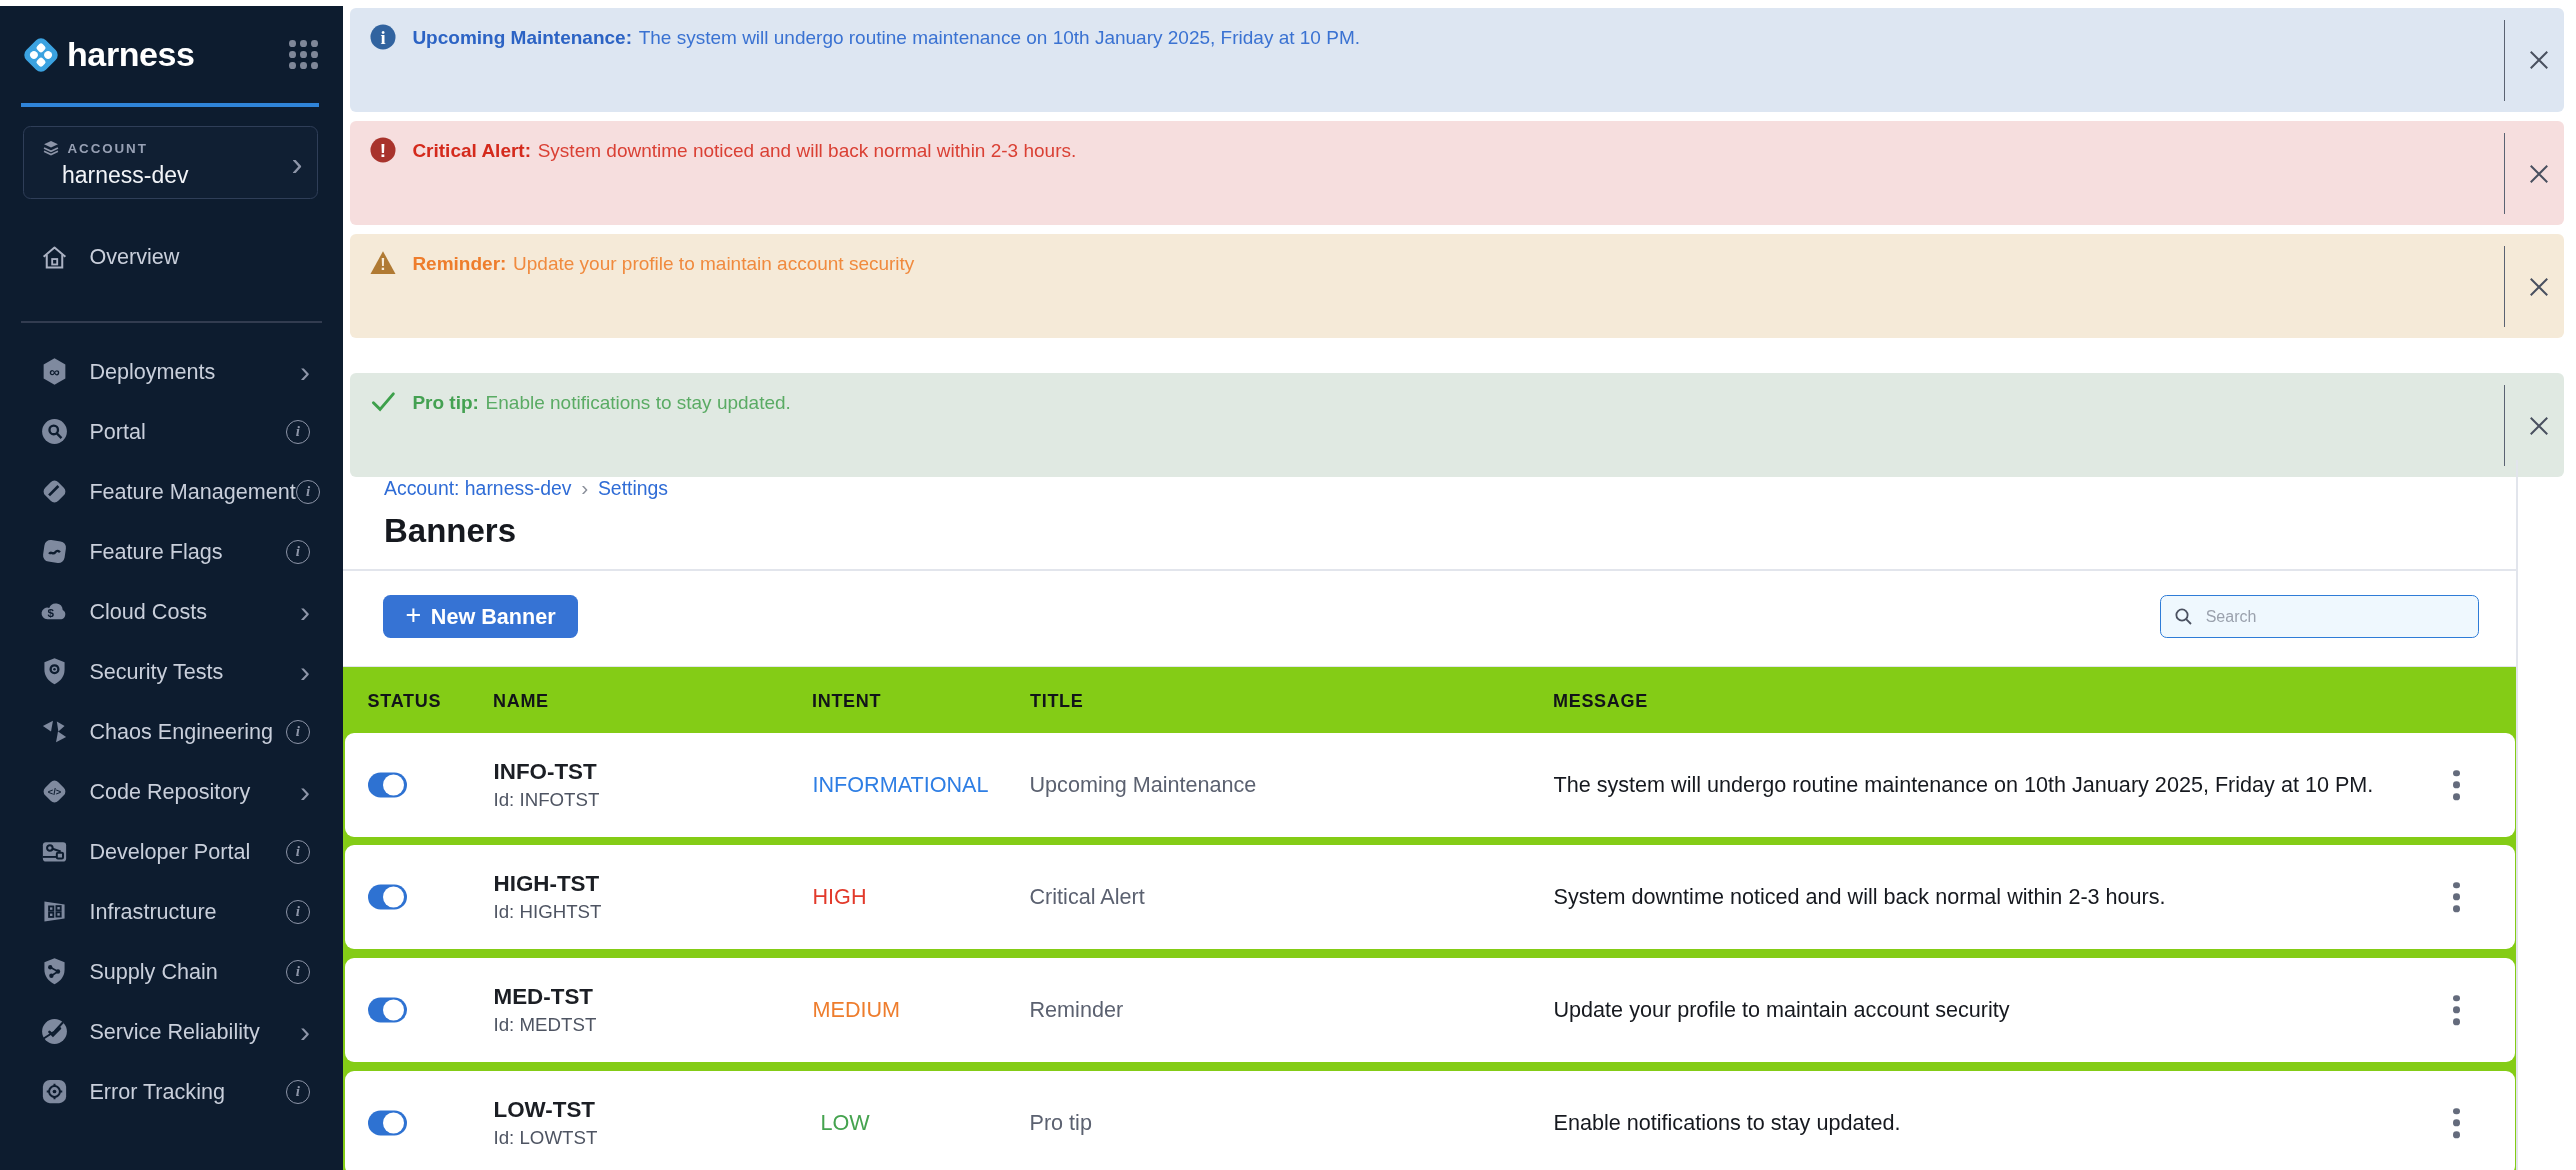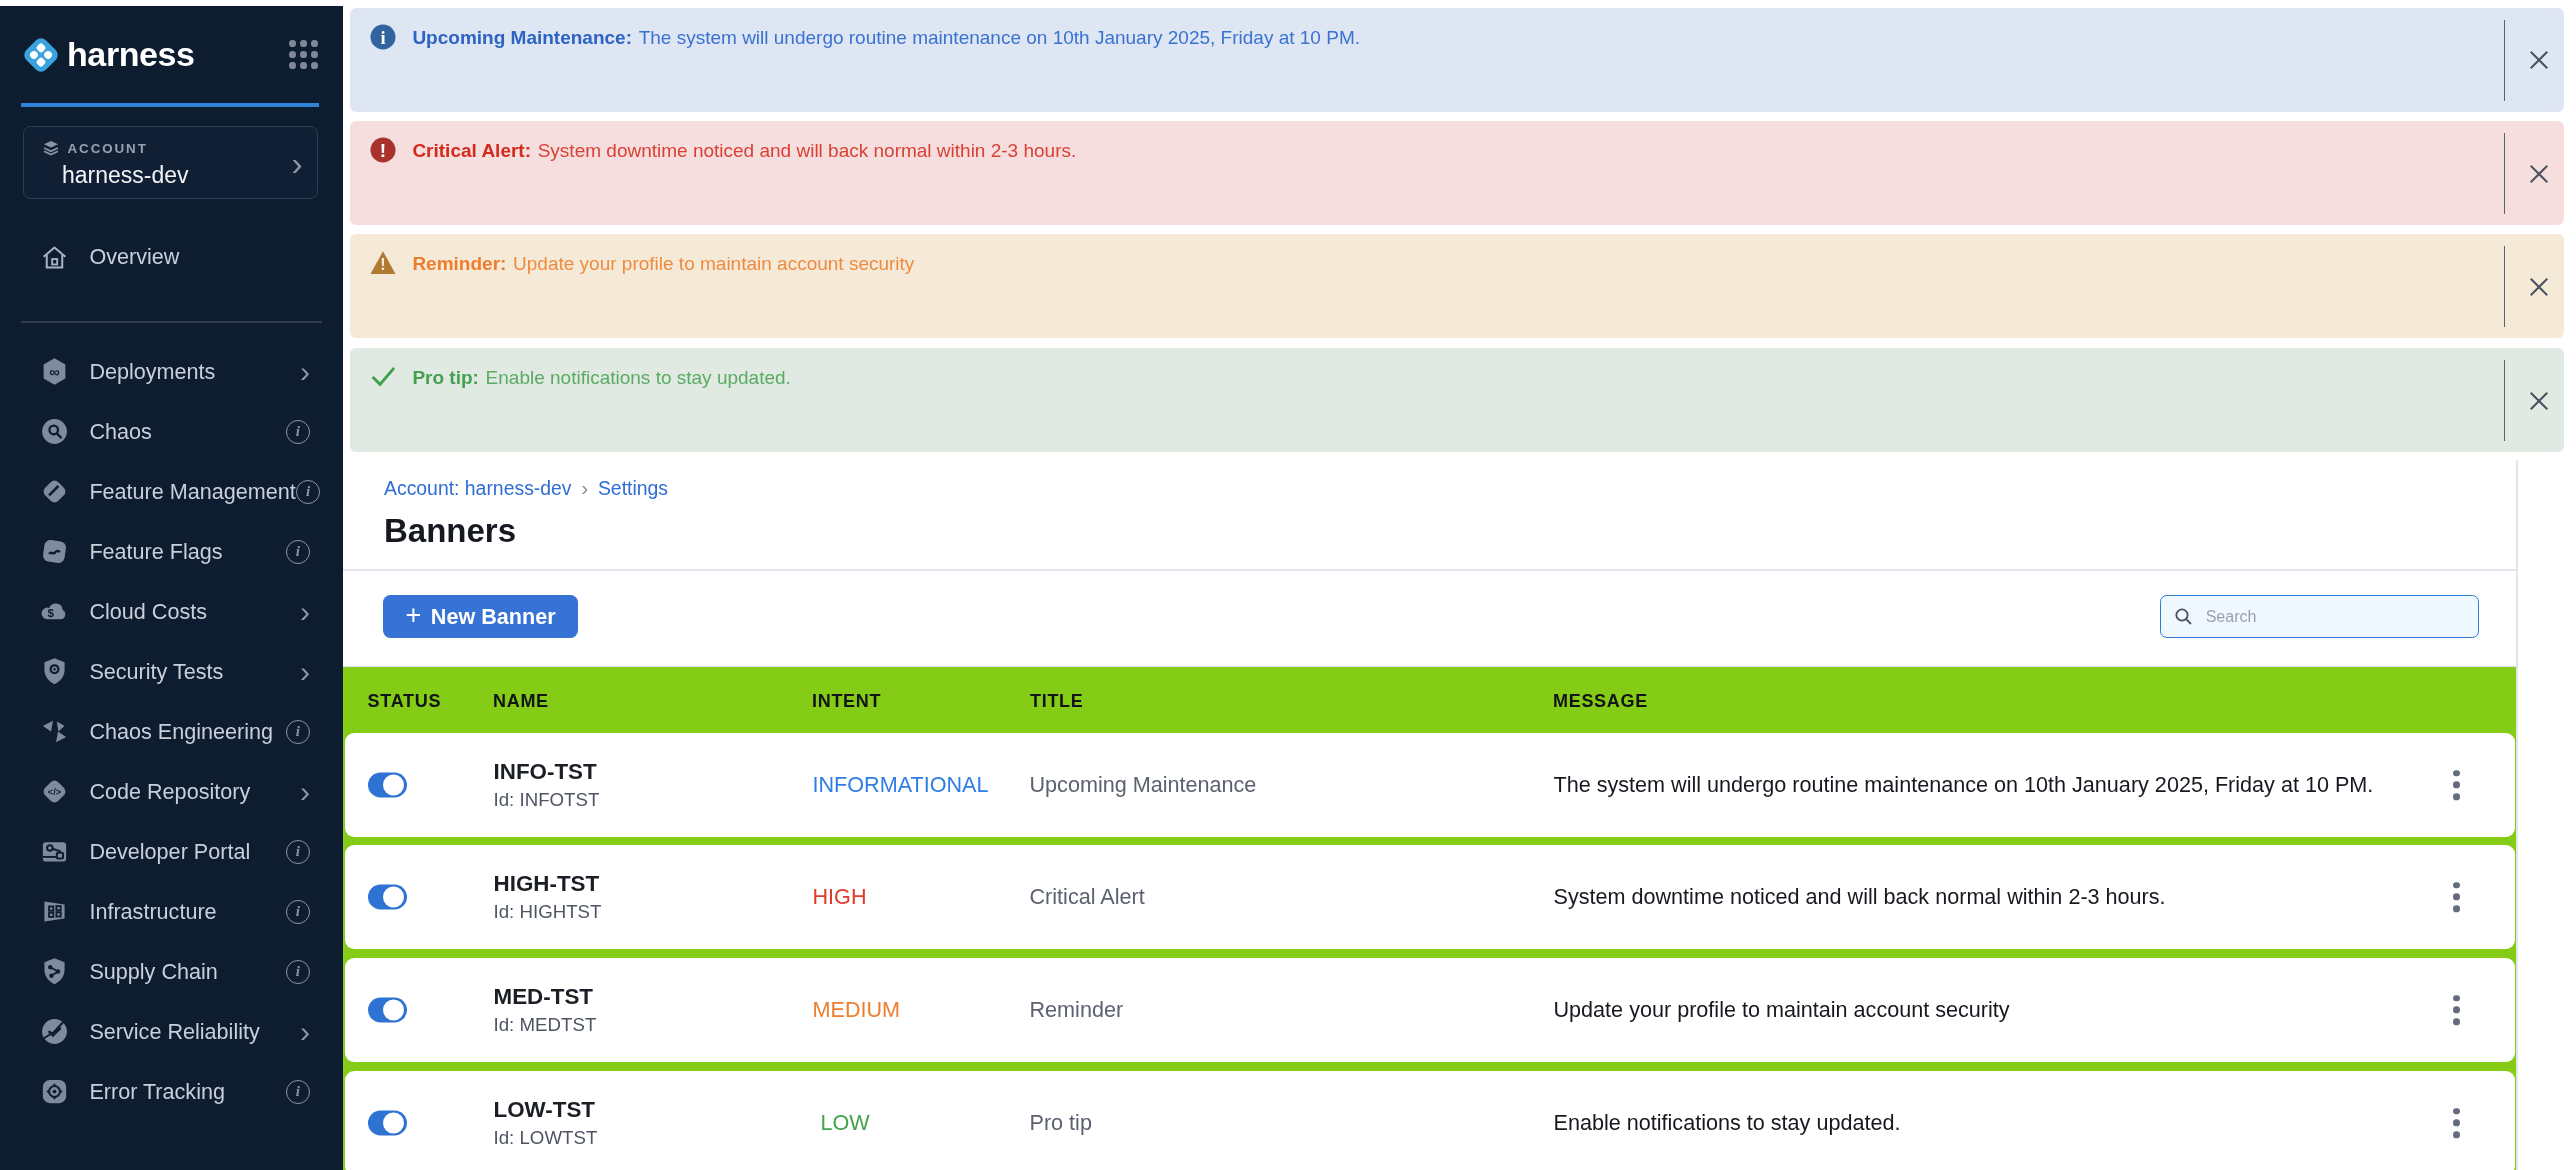--- a/index.html
+++ b/index.html
@@ -33,21 +33,21 @@
     font:italic 700 15px "Liberation Serif",serif;}
   .acc-info::after{content:"i";}
   #overview-item{margin-top:28px;}
   .sb-divider{margin:34px 21px 0 21px;height:1.5px;background:#323c50;}
   #nav-list{margin-top:19.4px;}
   
   .banner{position:absolute;left:350px;width:2214px;height:104px;border-radius:6px;box-sizing:border-box;}
   .b-info{background:#dde6f2;}
   .b-critical{background:#f6dede;}
   .b-warning{background:#f5ead8;}
-  .b-success{background:#e0e9e2;}
+  .b-success{background:#e0e9e2;margin-top:25px;}
   .banner-inner{padding:15px 127px 0 19.4px;display:flex;align-items:flex-start;}
   .banner-ic{width:28px;height:28px;flex:none;margin-right:15px;}
   .banner-text{font-size:19px;line-height:30px;}
   .banner-label{font-weight:700;}
   .banner-msg{margin-left:6.7px;font-weight:400;}
   .b-info .banner-label{color:#2c63c4;} .b-info .banner-msg{color:#3a72d2;}
   .b-critical .banner-label{color:#d42a1c;} .b-critical .banner-msg{color:#da4034;}
   .b-warning .banner-label{color:#ee7d2c;} .b-warning .banner-msg{color:#f08a3e;}
   .b-success .banner-label{color:#44a152;} .b-success .banner-msg{color:#5aab64;}
   .banner-sep{position:absolute;right:59px;top:12px;height:81px;width:1.5px;background:#5a6272;}
@@ -161,21 +161,21 @@
     </div>
 
     <div class="nav-item">
       <span class="nav-ic">
         <svg width="31" height="31" viewBox="0 0 40 40">
             <circle cx="20" cy="20" r="16" fill="#7f8a9f"></circle>
             <circle cx="19" cy="18" r="5.5" fill="none" stroke="#0d1c2f" stroke-width="3"></circle>
             <line x1="23" y1="22.5" x2="29" y2="28.5" stroke="#0d1c2f" stroke-width="3"></line>
           </svg>
       </span>
-      <span class="nav-label">Chaos</span>
+      <span class="nav-label">Portal</span>
       <span class="nav-acc">
           <span class="acc-info"></span>
         </span>
     </div>
 
     <div class="nav-item">
       <span class="nav-ic">
         <svg width="31" height="31" viewBox="0 0 40 40">
             <rect x="8" y="8" width="24" height="24" rx="7" transform="rotate(45 20 20)" fill="#7f8a9f"></rect>
             <path d="M13 25L25 13" stroke="#0d1c2f" stroke-width="3.5"></path>

